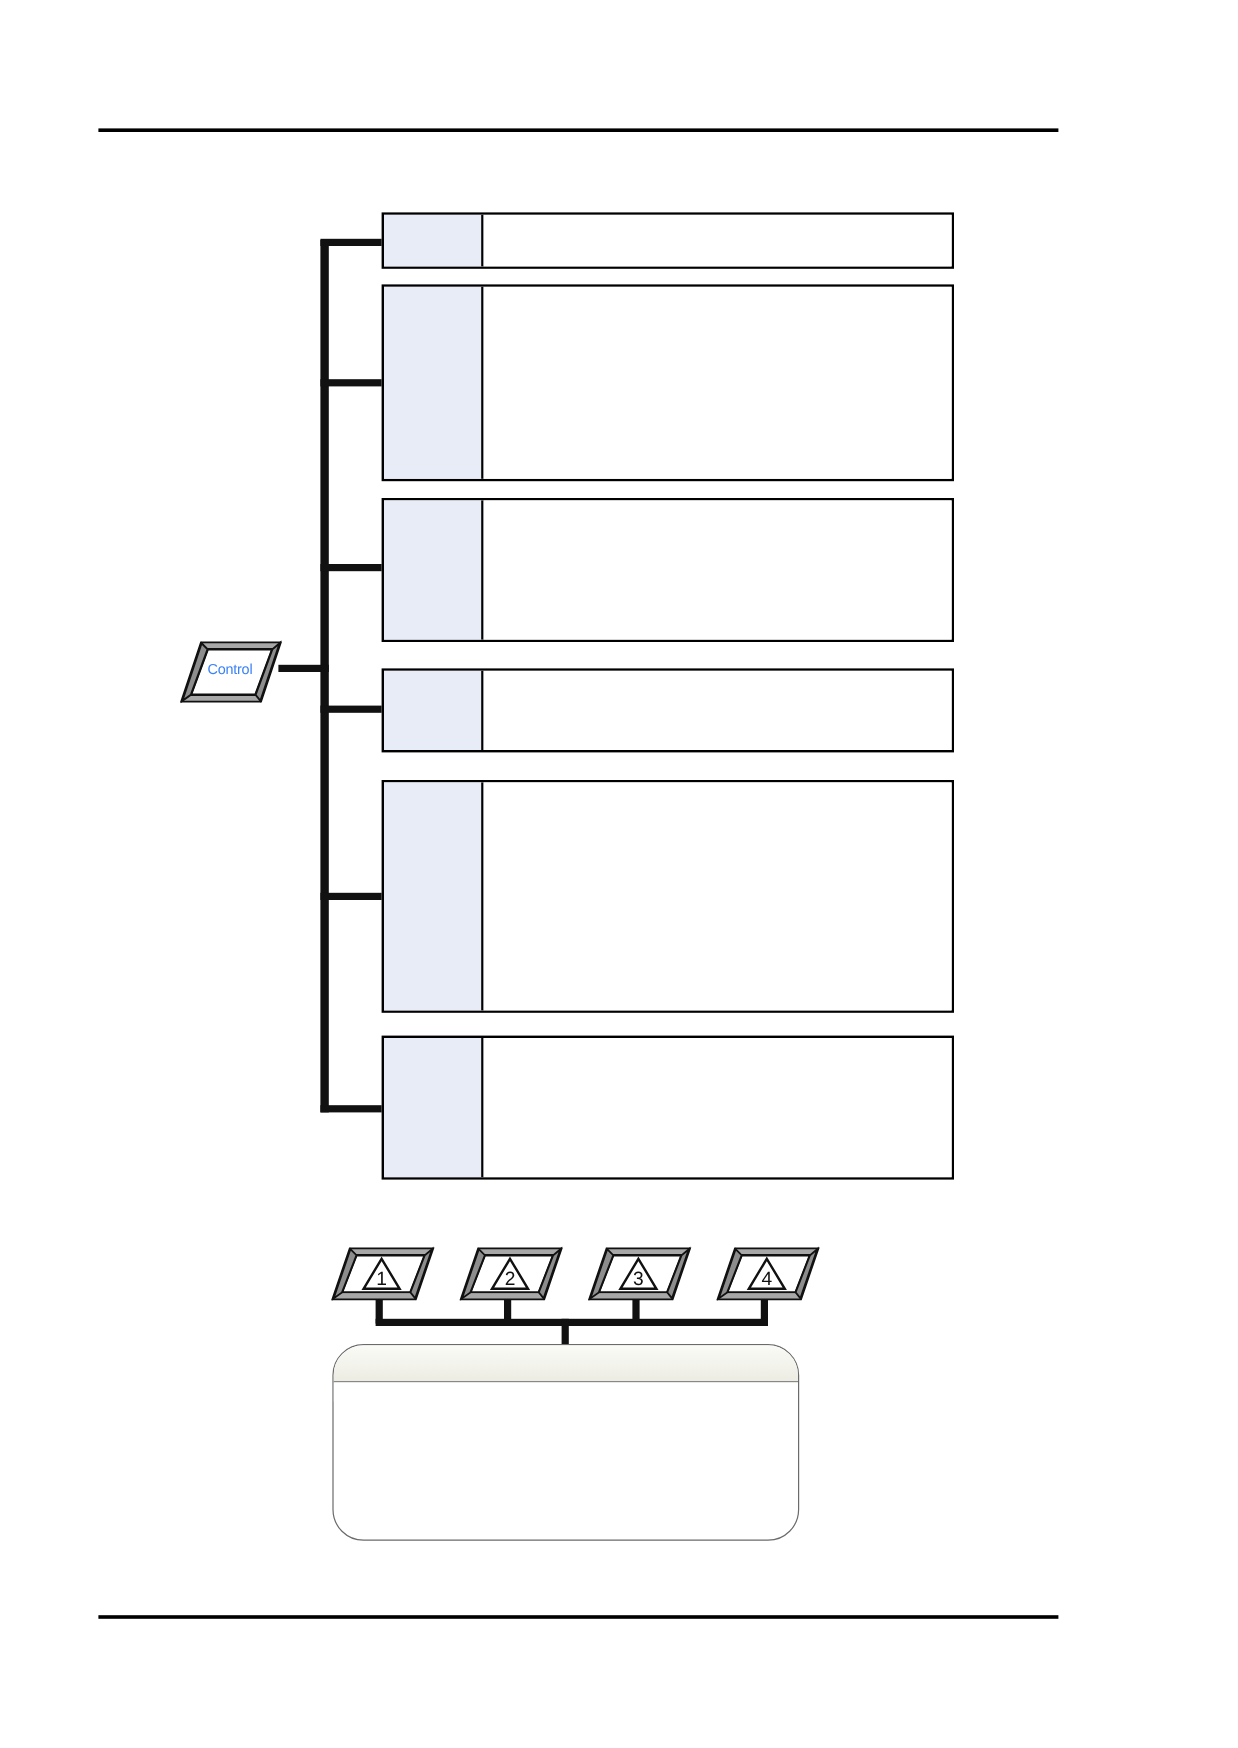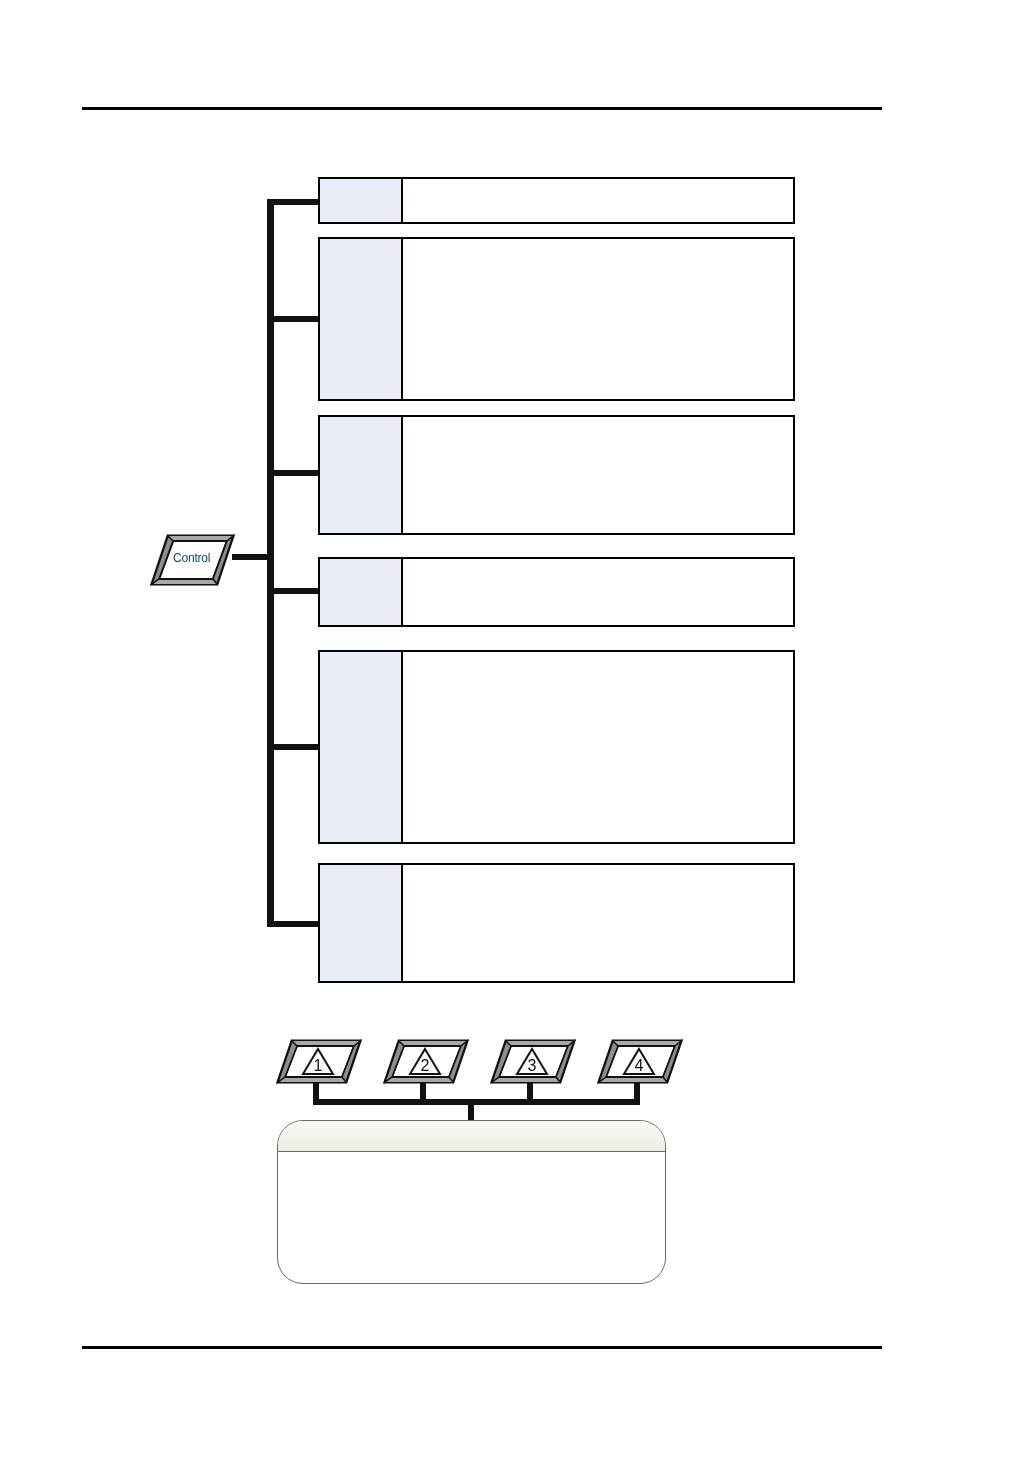--- a/index.html
+++ b/index.html
@@ -71,21 +71,21 @@
     top: 530px;
     width: 92px;
     height: 60px;
   }
   #control-icon svg { display: block; }
   .control-label {
     position: absolute;
     left: 26px;
     top: 21px;
     font-size: 12px;
-    color: #0c4a6e;
+    color: #3b82f6;
     font-family: "Liberation Sans", sans-serif;
     letter-spacing: -0.2px;
     white-space: nowrap;
   }
 
   
   .cbox {
     position: absolute;
     left: 318px;
     width: 477px;

